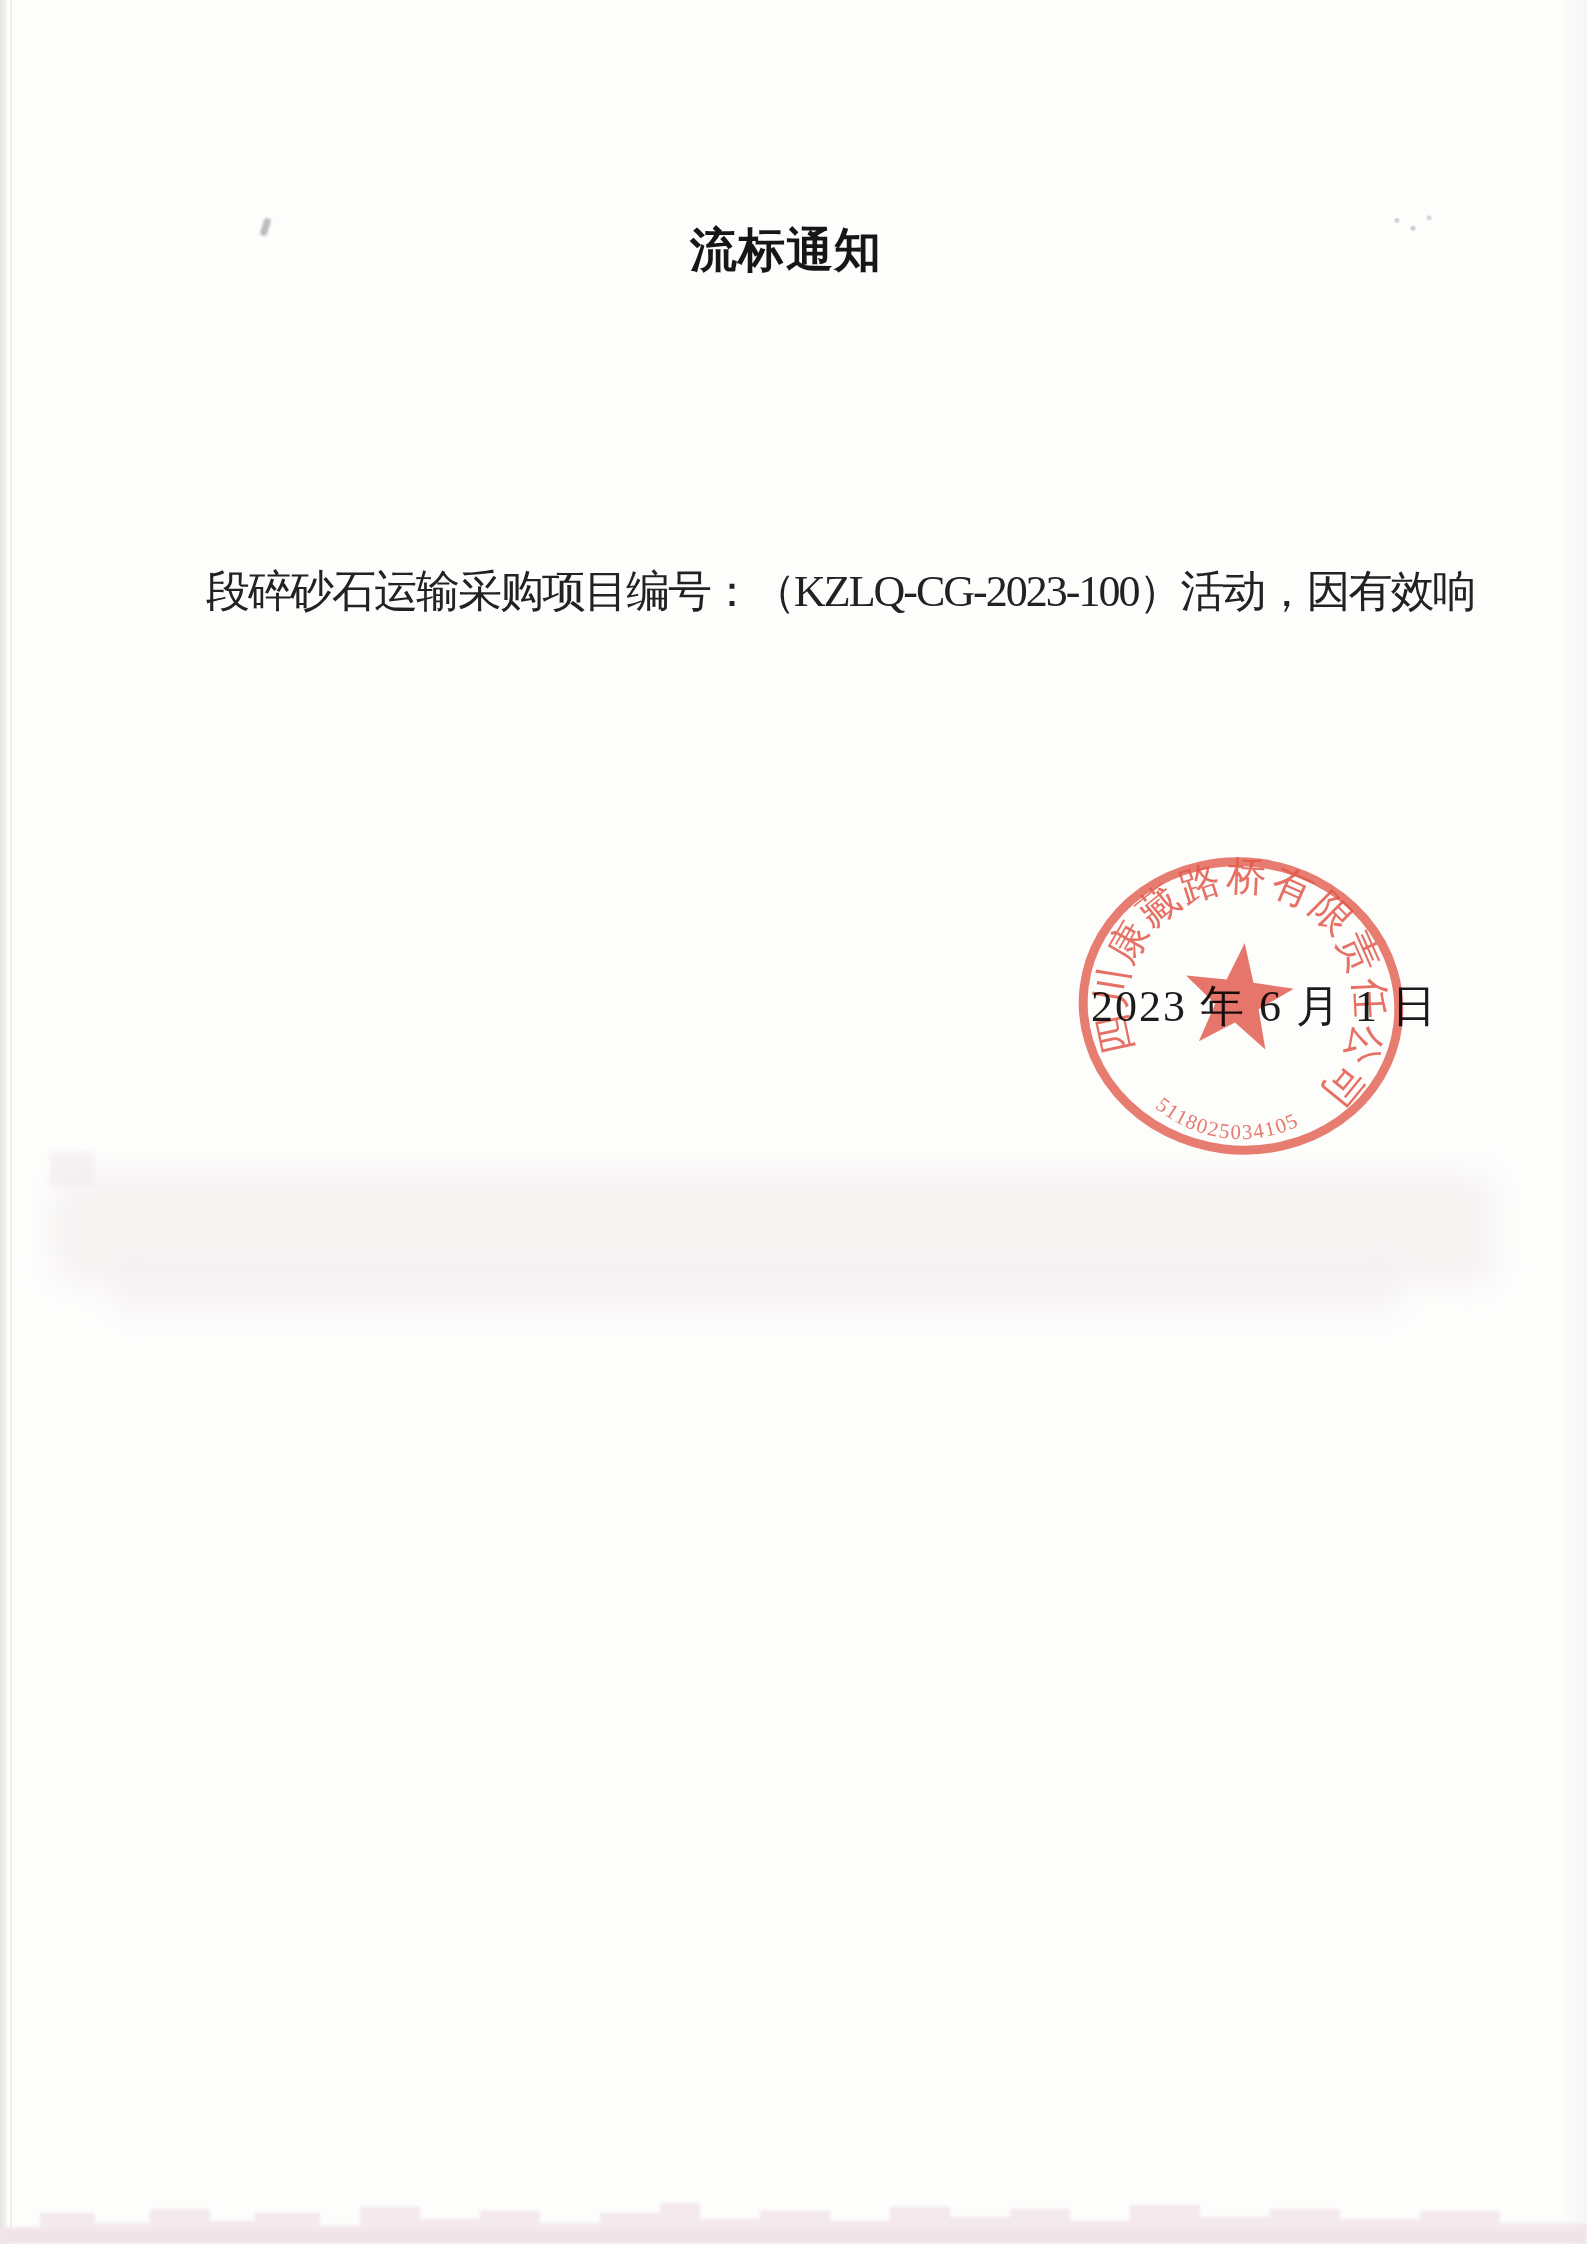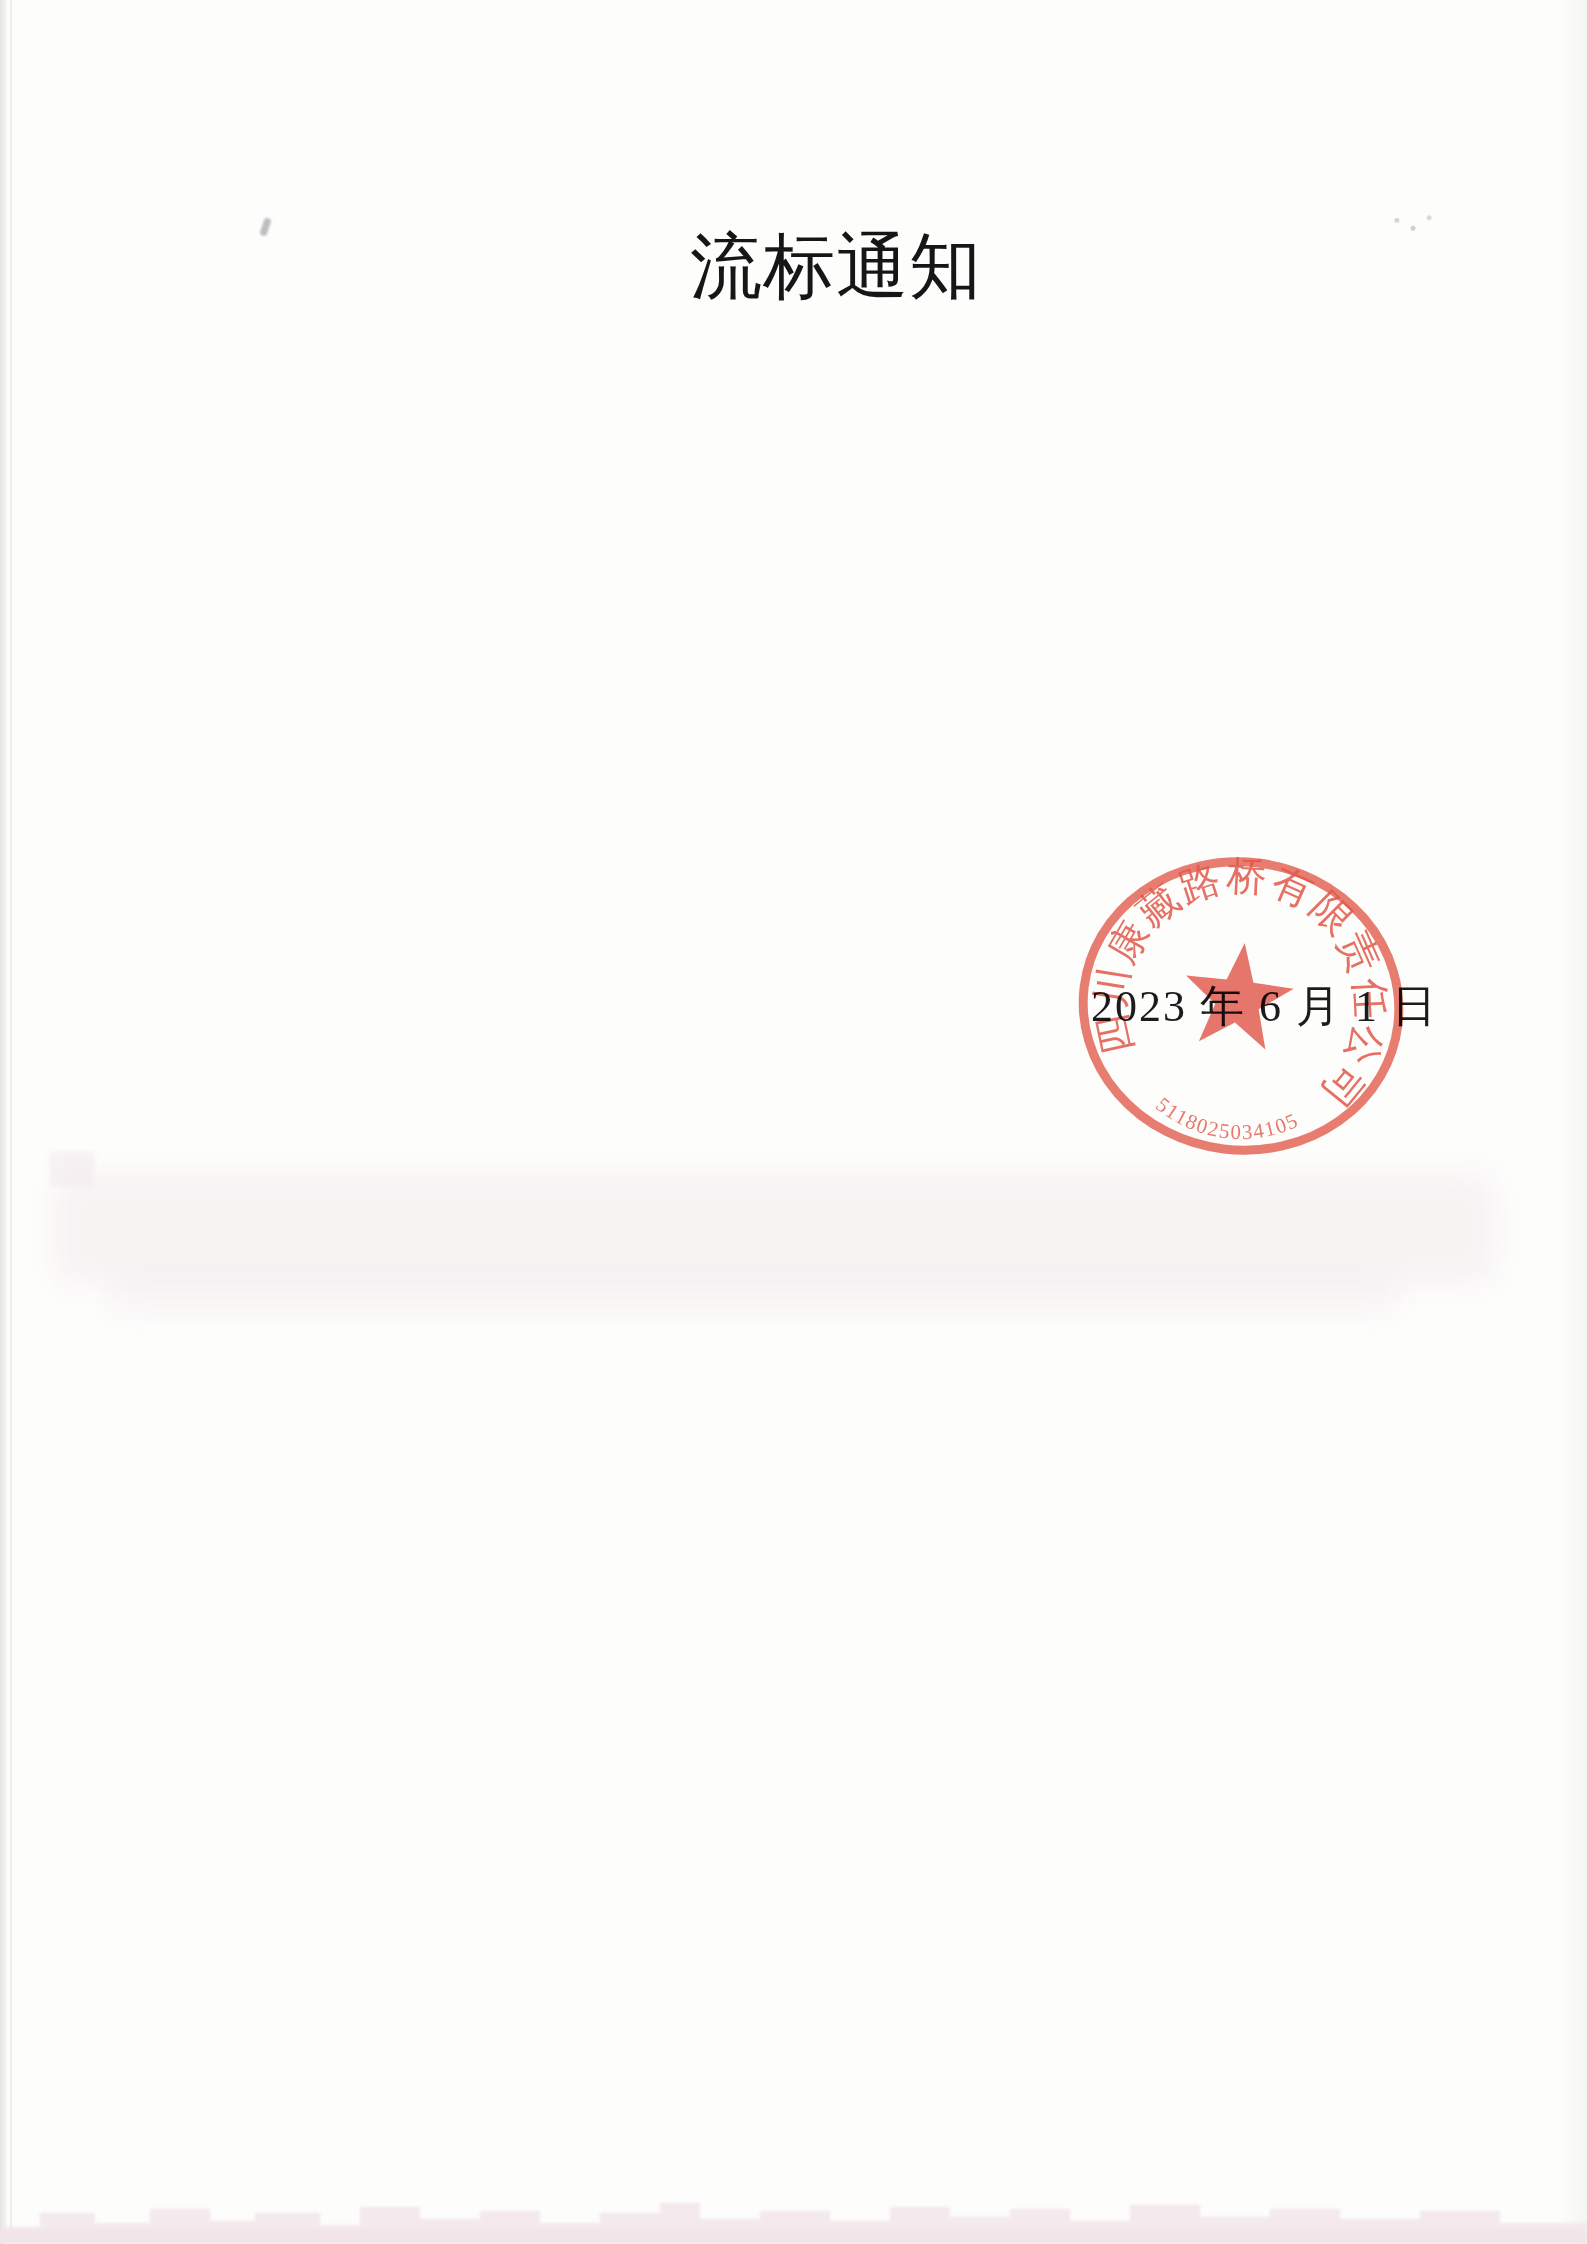--- a/index.html
+++ b/index.html
@@ -25,21 +25,21 @@
     position: absolute; left: 0; top: 0; width: 100%; height: 6px;
     background: linear-gradient(to bottom, #ececе8, rgba(255,255,255,0));
     background: linear-gradient(to bottom, #ececе8, transparent);
   }
   .edge-right {
     position: absolute; right: 0; top: 0; width: 26px; height: 100%;
     background: linear-gradient(to left, rgba(0,0,0,0.03), transparent);
   }
   .doc-title {
     position: absolute; left: 690px; top: 219px;
-    font-size: 72px; font-weight: 400; letter-spacing: 1px;
+    font-size: 47px; font-weight: 700; letter-spacing: 1px;
     white-space: nowrap; color: #161616;
   }
   .greeting {
     position: absolute; left: 202px; top: 392px;
     font-size: 46px; white-space: nowrap;
   }
   .body-line { position: absolute; font-size: 44px; white-space: nowrap; color: #222; }
   .line-1 { left: 291px; top: 483px; letter-spacing: -1px; }
   .line-2 { left: 206px; top: 562px; letter-spacing: -2px; }
   .line-3 { left: 206px; top: 643px; }
@@ -101,20 +101,21 @@
   <div class="edge-left-line"></div>
   <div class="edge-top"></div>
   <div class="edge-right"></div>
 
   <div class="doc-title">流标通知</div>
 
   <div class="smudge smudge-title-left"></div>
   <div class="smudge smudge-title-right"></div>
 
 
+  <div class="body-line line-2">段碎砂石运输采购项目编号：（KZLQ-CG-2023-100）活动，因有效响</div>
 
 
   <div class="date-line">2023 年 6 月 1 日</div>
 
   <svg class="seal" viewBox="0 0 340 310" xmlns="http://www.w3.org/2000/svg">
     <defs>
       <path id="sealArcTop" d="M 68.5 211 A 116 116 0 1 1 255.2 230.6" fill="none"></path>
       <path id="sealArcBottom" d="M 83.5 254.9 A 133 133 0 0 0 254.5 254.9" fill="none"></path>
     </defs>
     <g transform="rotate(7 169 153)" fill="#e04a3a">

